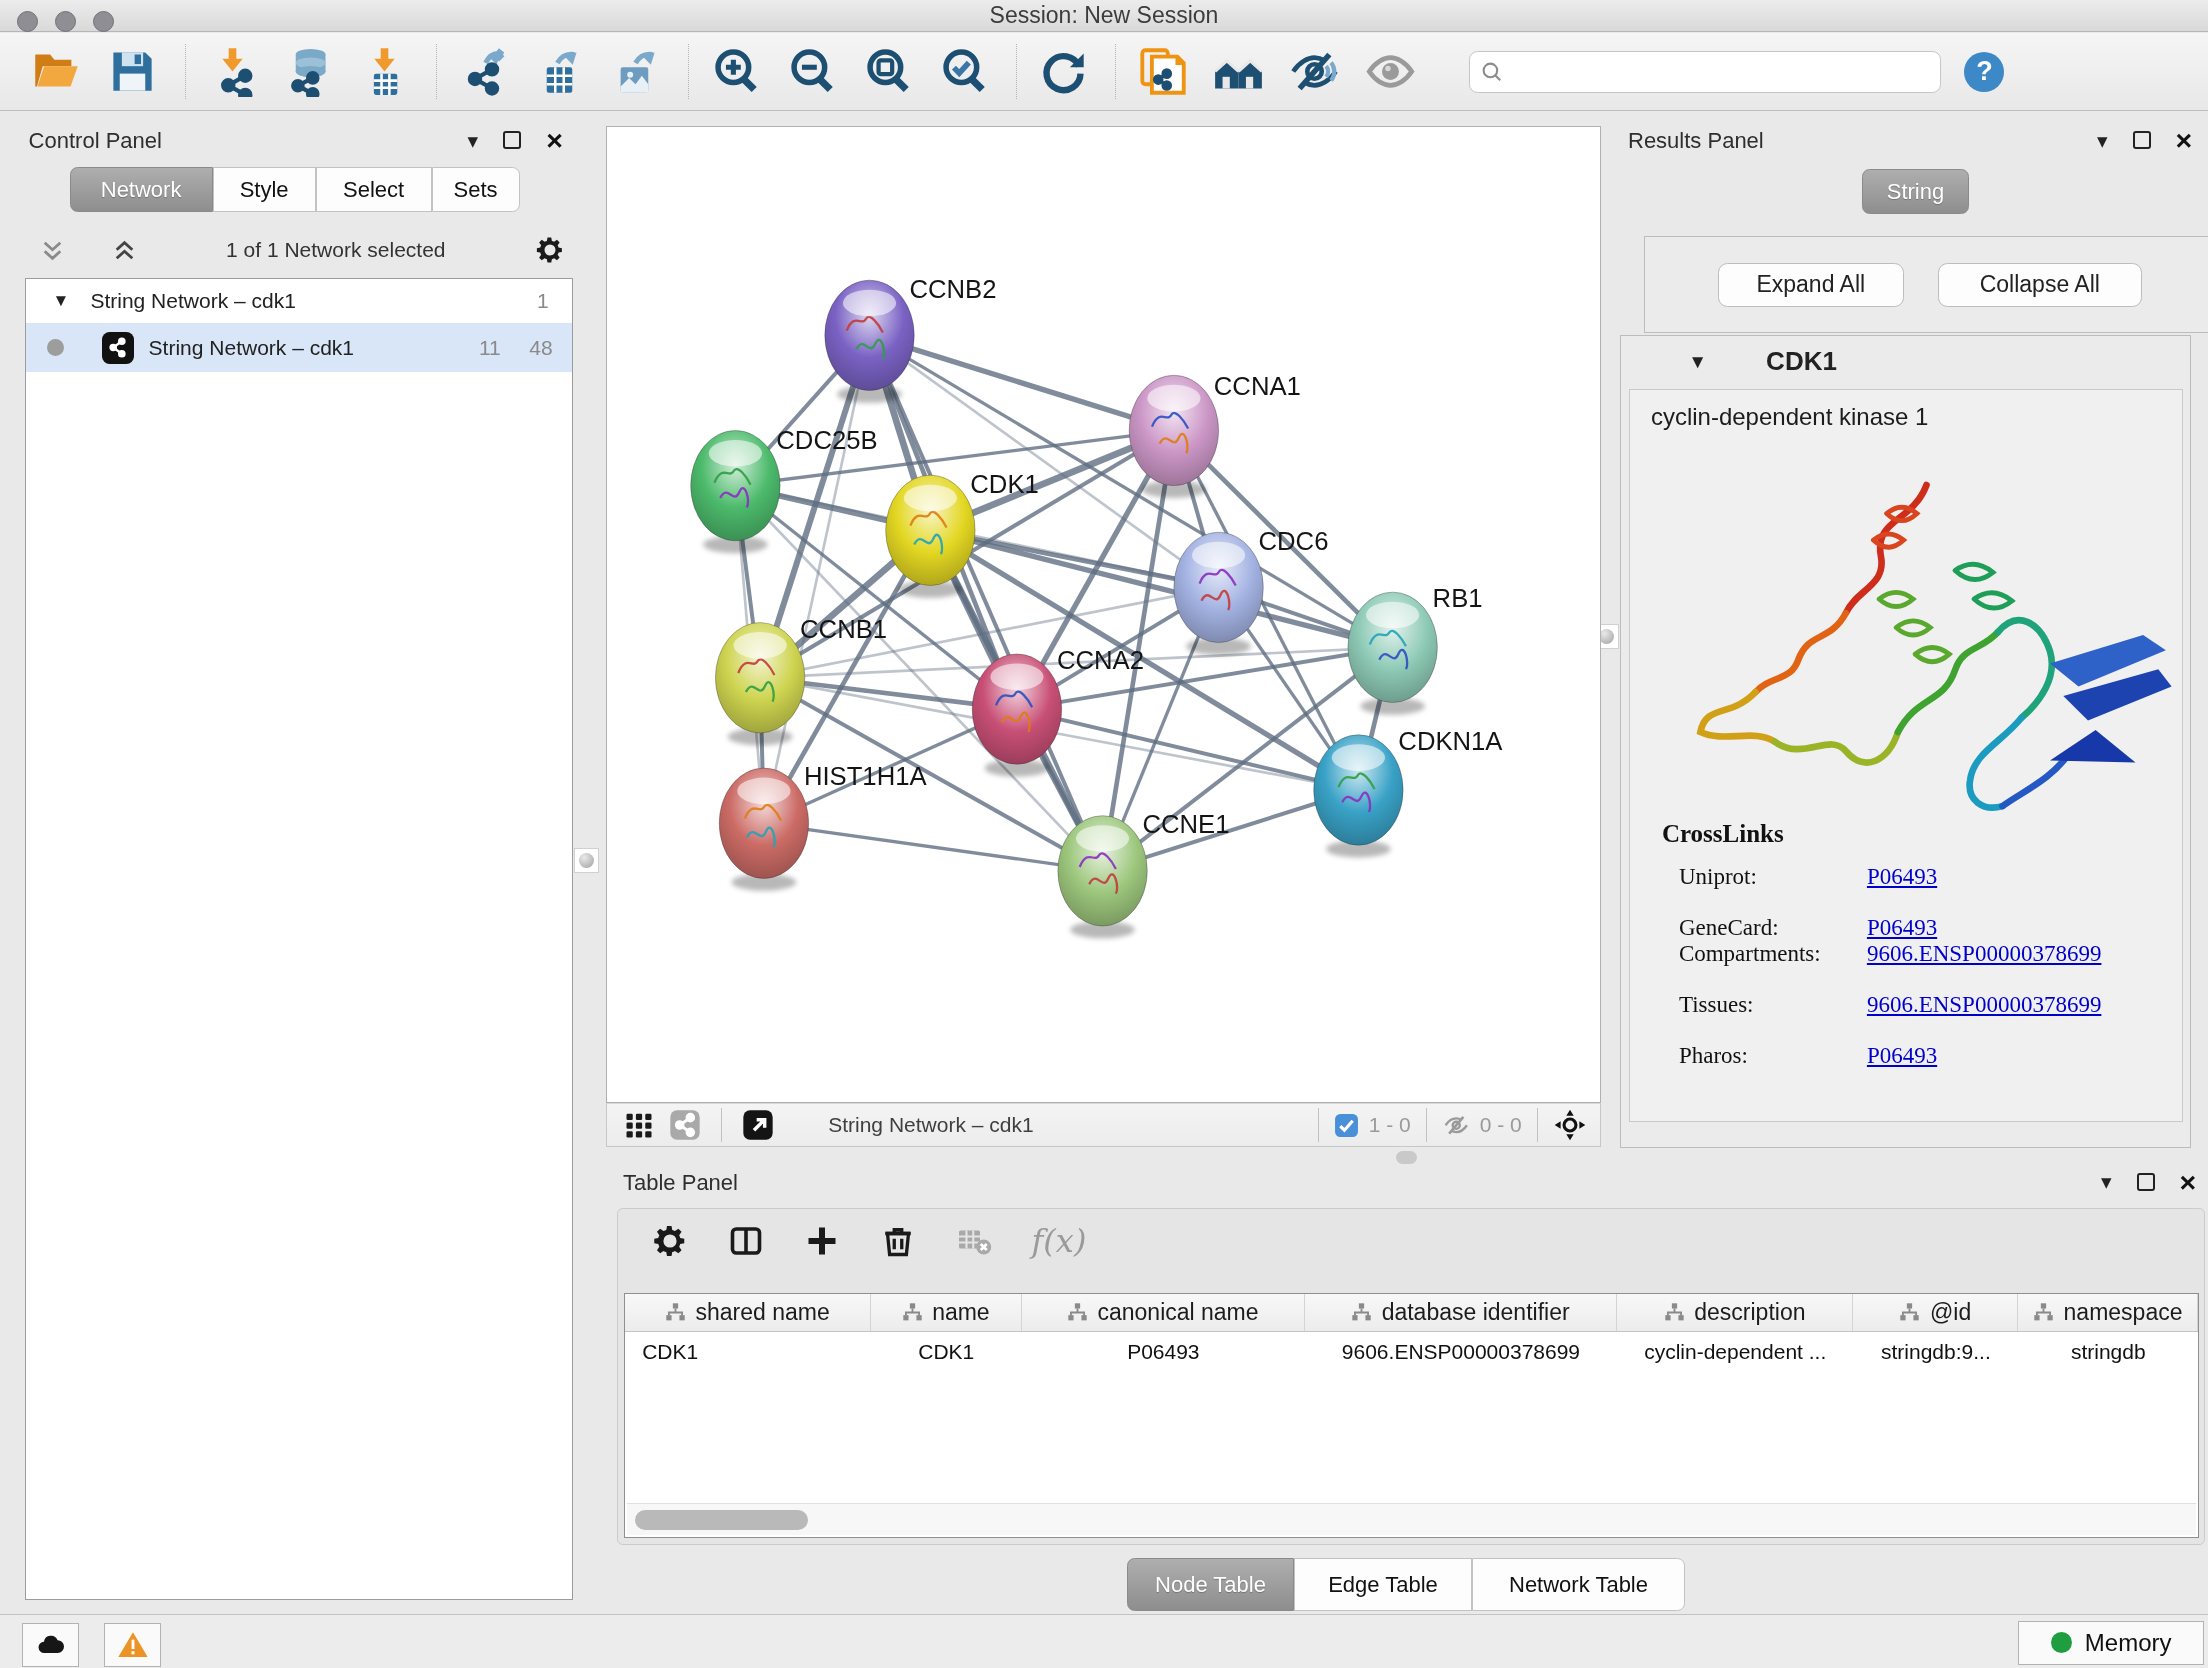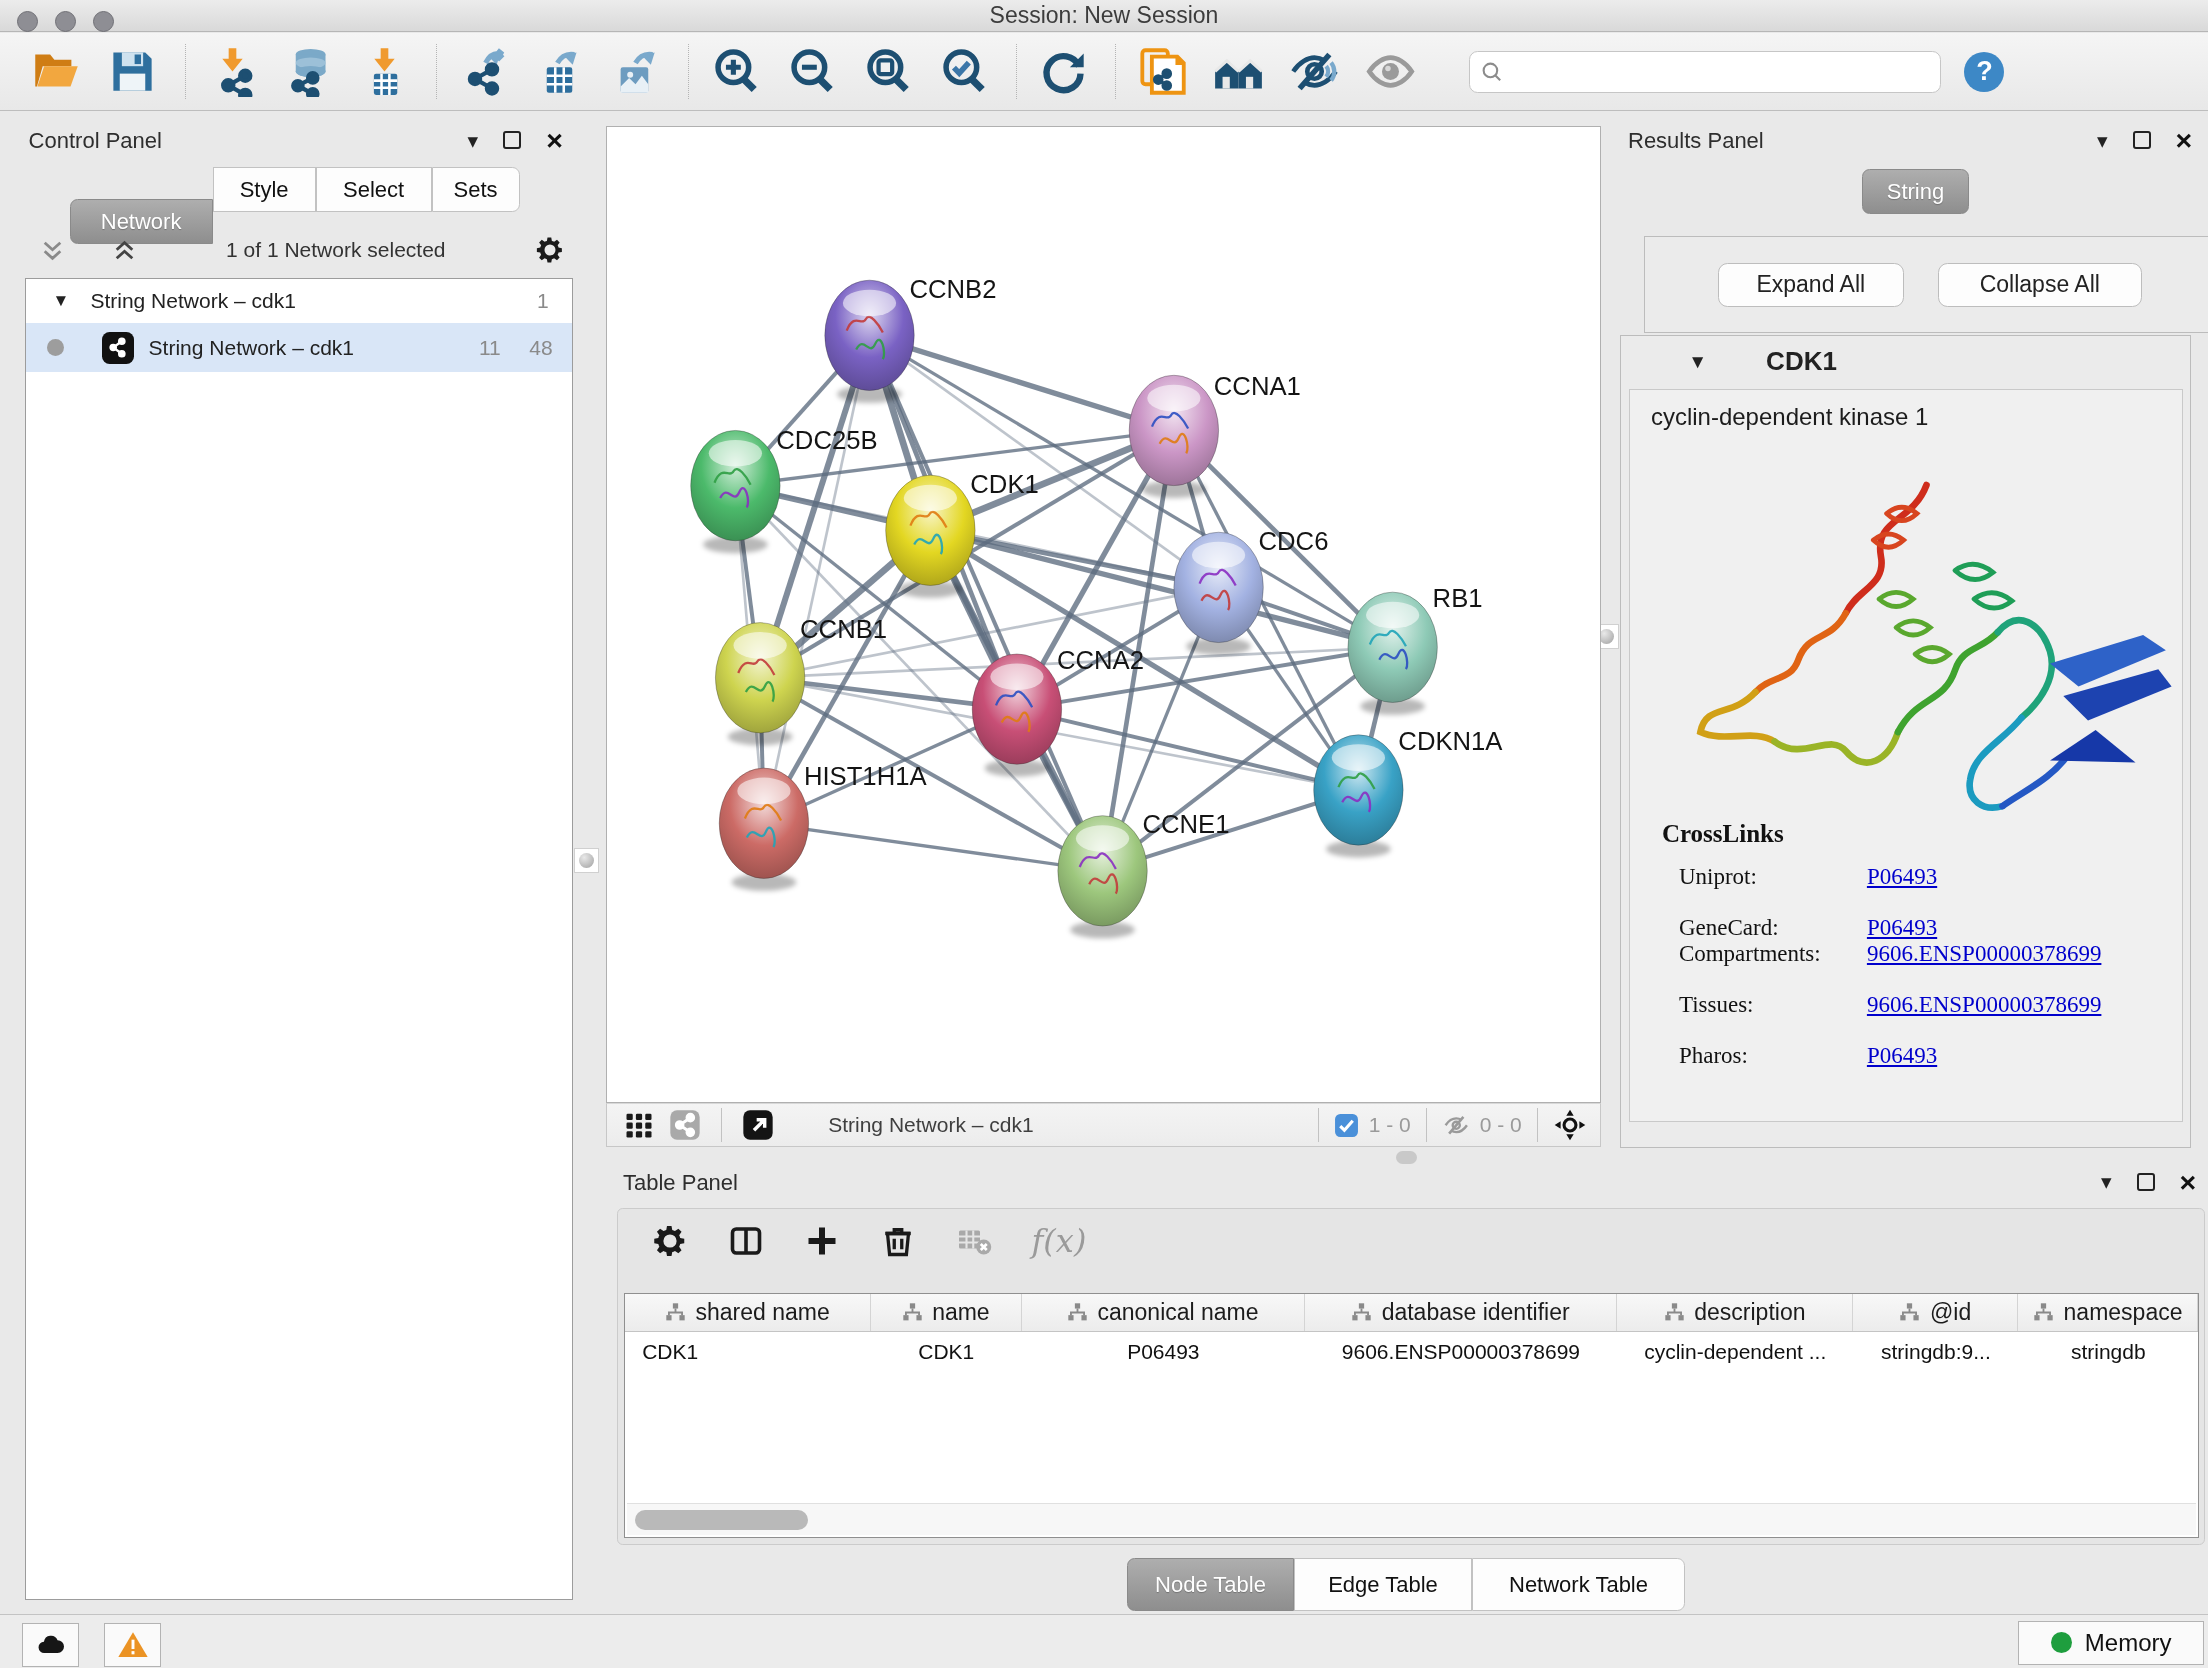--- a/index.html
+++ b/index.html
@@ -263,21 +263,21 @@
 </div>
 
 <div class="abs" style="left:7.6px; top:114px; width:592px; height:1493px;">
   <div class="abs" style="left:21px; top:14.3px;"><span class="phead">Control Panel</span></div>
   <div class="abs winbtns" style="left:460px; top:15px;">
     <span class="wb-tri">▾</span>
     <span class="wb-float"></span>
     <span class="wb-close">×</span>
   </div>
   <div class="abs" id="cp-tabs" style="left:62px; top:53px; display:flex;">
-      <div class="tab active first" style="width: 143px; margin-top: 32px;">Network</div>
+      <div class="tab active first" style="width: 143px;">Network</div>
       <div class="tab" style="width: 103px;">Style</div>
       <div class="tab" style="width: 116px;">Select</div>
       <div class="tab last" style="width: 88px;">Sets</div>
     </div>
   <div class="abs cp-subbar" style="left:25px; top:112px; width:540px; height:48px;gap:35px;">
     <svg viewBox="0 0 16 16" style="width:25px;height:25px;margin-left:7.6px;">
         <path d="M3 3l5 4.5L13 3M3 8.5L8 13l5-4.5" fill="none" stroke="#8a8a8a" stroke-width="1.8"></path>
       </svg>
     <svg viewBox="0 0 16 16" style="width:25px;height:25px;margin-left:11.4px;">
         <path d="M3 13l5-4.5 5 4.5M3 7.5L8 3l5 4.5" fill="none" stroke="#444" stroke-width="1.8"></path>

